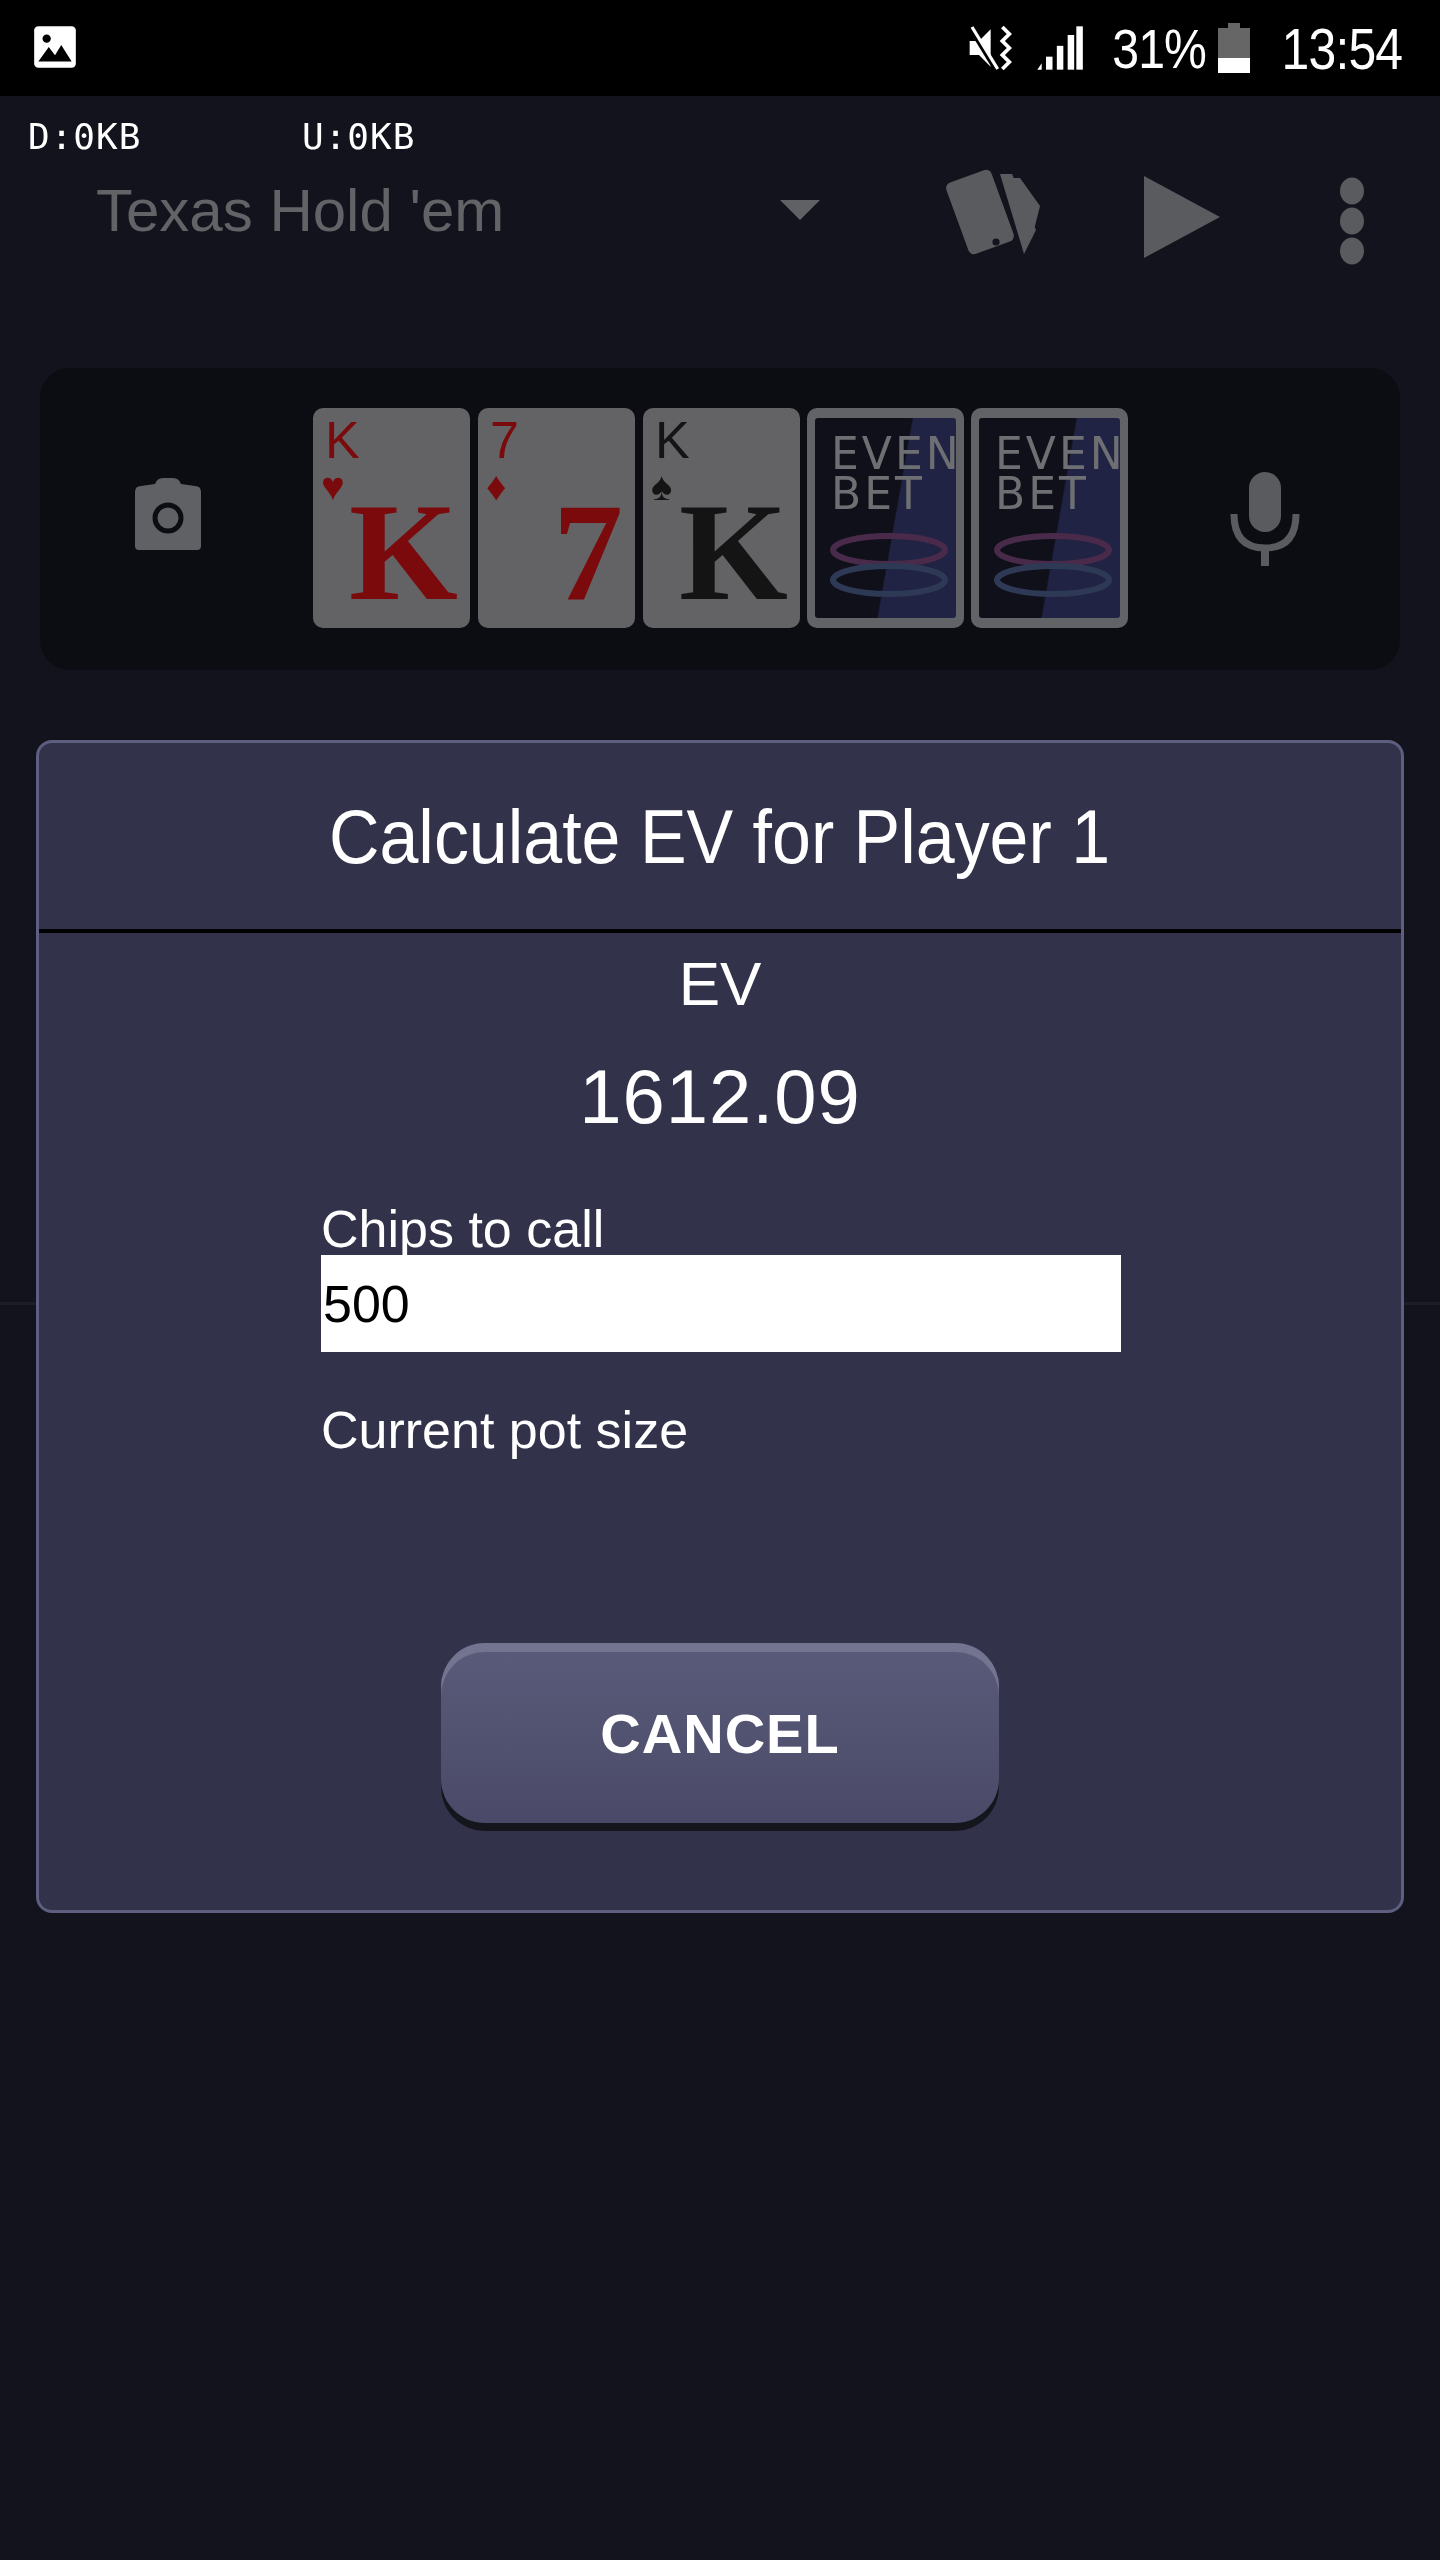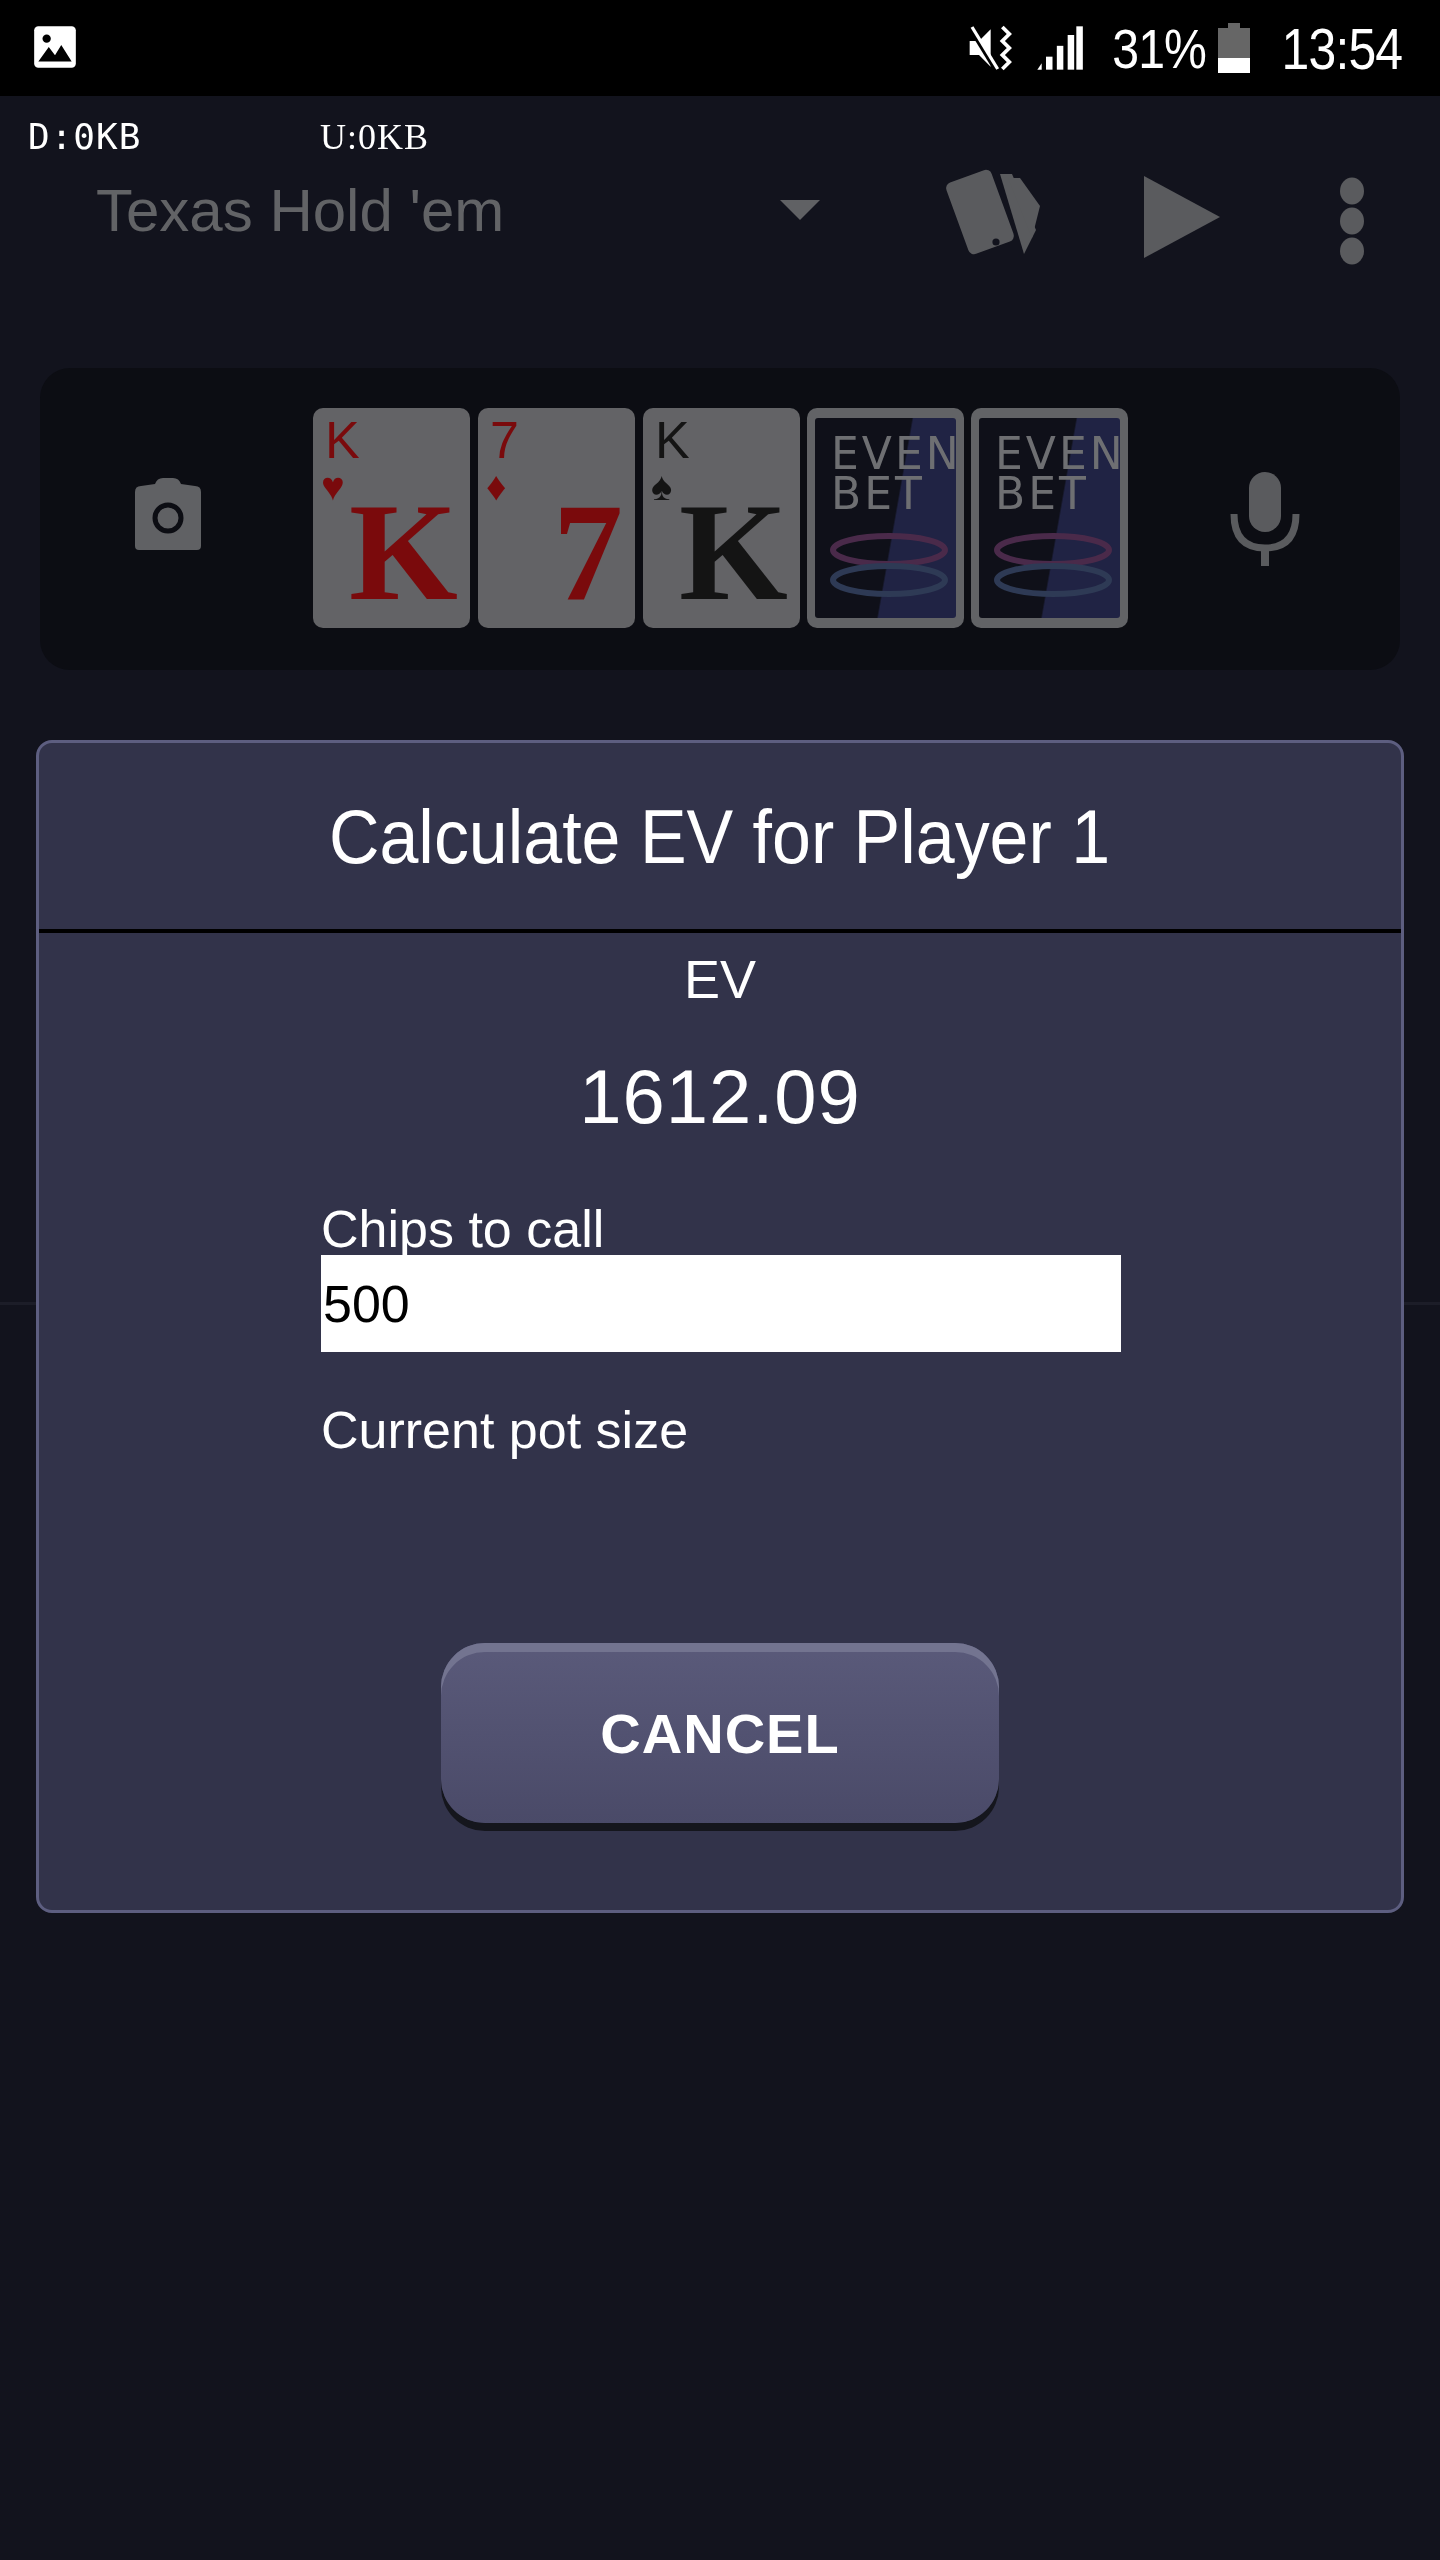--- a/index.html
+++ b/index.html
@@ -17,21 +17,21 @@
   #sb-mute { width:56px; height:56px; }
   #sb-signal { width:52px; height:52px; }
   #sb-battery-pct { font-size:56px; letter-spacing:-1px; transform:scaleX(0.86); transform-origin:right; }
   #sb-battery { width:32px; height:50px; position:relative; }
   #sb-clock { font-size:58px; letter-spacing:-1px; transform:scaleX(0.86); transform-origin:right; }
 
   
   #app { left:0; top:96px; width:1440px; height:2464px; background:#12131d; }
   #traffic-d, #traffic-u { top:116px; font-family:"DejaVu Sans Mono", monospace; font-size:36px; color:#fff; letter-spacing:1px; }
   #traffic-d { left:28px; }
-  #traffic-u { left:320px;font-family:Liberation Serif, serif; }
+  #traffic-u { left:302px; }
   #game-select { left:96px; top:172px; width:740px; height:80px; }
   #game-title { left:0; top:4px; font-size:60px; color:#626366; }
   #game-dropdown { left:684px; top:28px; width:0; height:0; border-left:20px solid transparent; border-right:20px solid transparent; border-top:20px solid #606164; }
   #cards-icon { left:940px; top:166px; width:104px; height:96px; }
   #play-icon { left:1140px; top:176px; width:84px; height:82px; }
   #more-icon { left:1334px; top:176px; width:36px; height:90px; }
 
   #card-panel { left:40px; top:368px; width:1360px; height:302px; background:#0c0d13; border-radius:30px; }
   #camera-icon { left:135px; top:478px; width:66px; height:76px; }
   #mic-icon { left:1230px; top:472px; width:70px; height:94px; }
@@ -48,21 +48,21 @@
   .card.back .brand { position:absolute; left:16px; top:16px; color:#6e6f72; font-size:44px; line-height:40px; font-family:"DejaVu Sans", sans-serif; letter-spacing:3px; }
   .card.back svg { position:absolute; left:14px; top:110px; }
 
   #bg-divider { left:0; top:1302px; width:1440px; height:3px; background:#1c1d28; }
 
   
   #dialog { left:36px; top:740px; width:1368px; height:1173px; background:#32334a; border:3px solid #5d5e80; border-radius:16px; box-sizing:border-box; }
   #dialog-header { left:0; top:0; width:100%; height:186px; display:flex; align-items:center; justify-content:center; }
   #dialog-title { font-size:76px; color:#fff; transform:scaleX(0.92); }
   #dialog-divider { left:0; top:186px; width:100%; height:4px; background:#000; }
-  #ev-label { left:0; top:205px; width:100%; text-align:center; font-size:54px; color:#fff; }
+  #ev-label { left:0; top:205px; width:100%; text-align:center; font-size:62px; color:#fff; }
   #ev-value { left:0; top:310px; width:100%; text-align:center; font-size:76px; color:#fff; letter-spacing:1px; }
   .field-label { position:absolute; left:282px; font-size:52px; color:#fff; }
   .field-input { position:absolute; left:282px; width:800px; height:97px; background:#fff; border:none; padding:0 0 0 2px; box-sizing:border-box; font-family:"Liberation Sans", sans-serif; font-size:52px; color:#000; outline:none; }
   #chips-label { top:456px; }
   #chips-input { top:512px; }
   #pot-label { top:657px; }
   #pot-input { top:724px; }
   #cancel-button {
     position:absolute; left:402px; top:900px; width:558px; height:180px;
     border-radius:44px; border:none;

